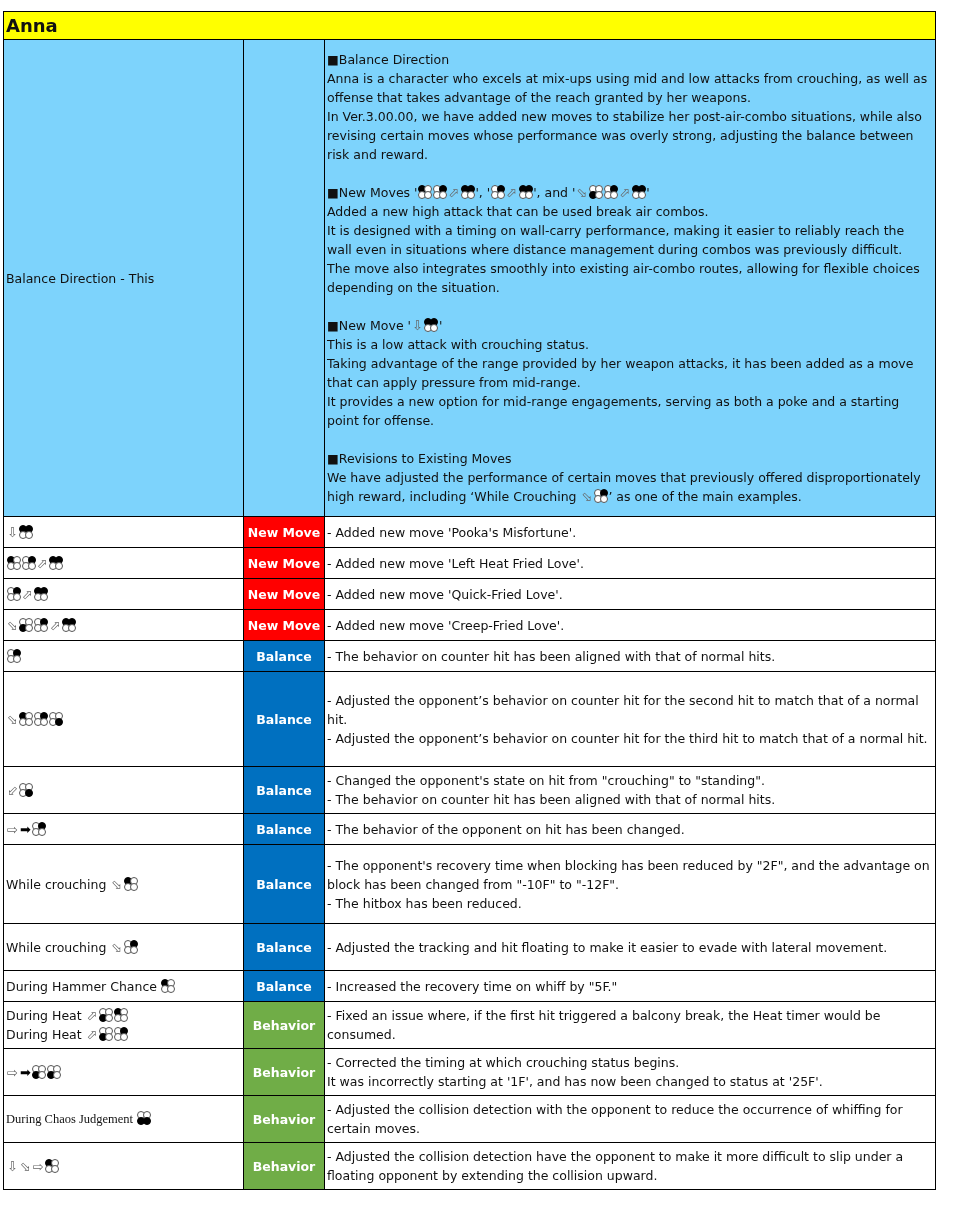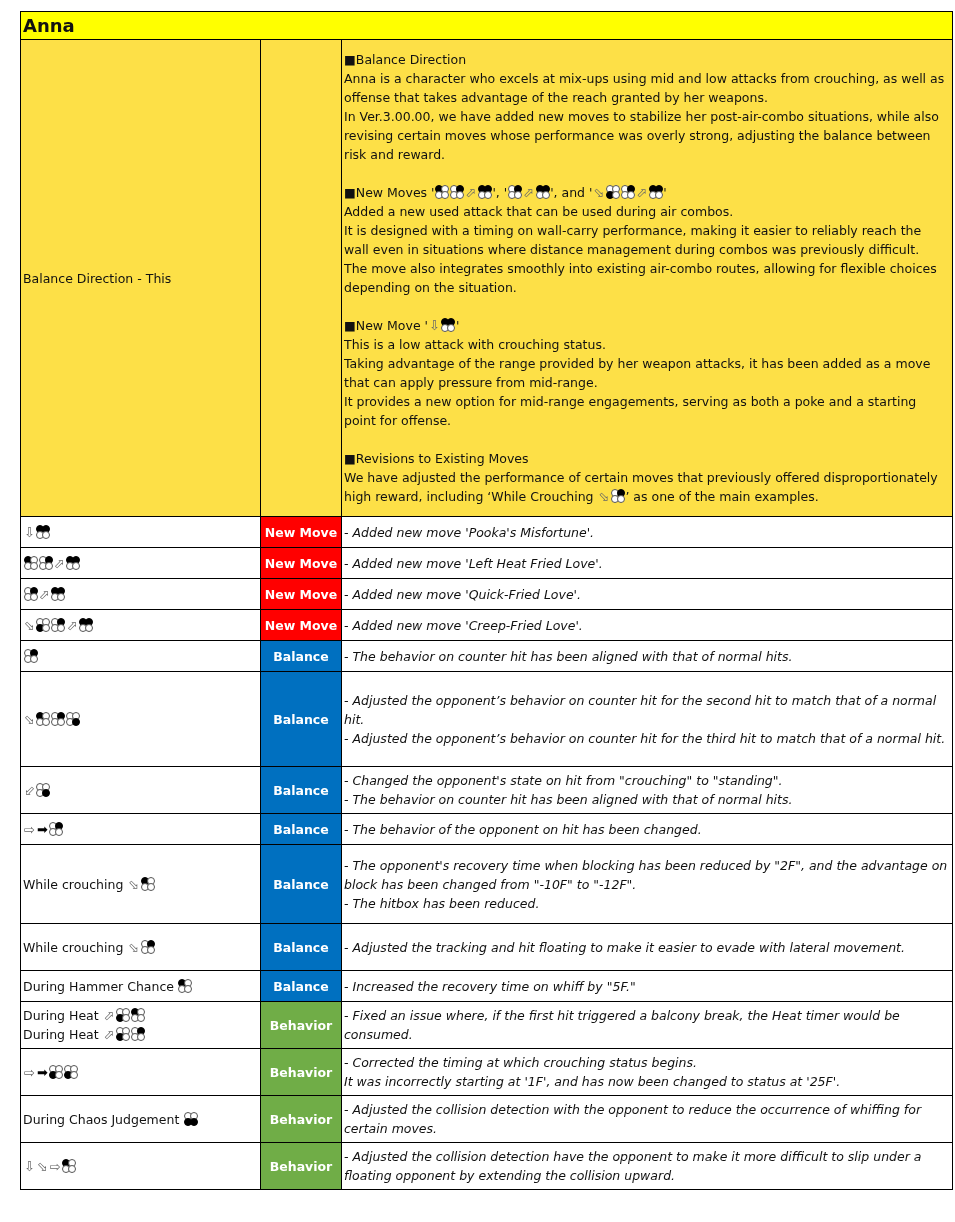--- a/index.html
+++ b/index.html
@@ -1,31 +1,31 @@
 <!DOCTYPE html>
 <html><head>
 <meta charset="utf-8">
 <style>
   html, body { margin:0; padding:0; background:#ffffff; }
   body { width:955px; height:1222px; position:relative; font-family:"DejaVu Sans", sans-serif; }
   table.sheet {
-    position:absolute; left:20px; top:11px; width:932px;
+    position:absolute; left:3px; top:11px; width:932px;
     border-collapse:collapse; table-layout:fixed;
     font-size:12.5px; color:#111; line-height:19px;
   }
   table.sheet td { border:1.5px solid #000; padding:0 2px; vertical-align:middle; }
   col.c1 { width:240px; } col.c2 { width:81px; } col.c3 { width:611px; }
   .title-cell { background:#ffff00; height:27px; font-weight:bold; font-size:18px; padding-left:4px; }
-  .intro td { background:#fde047; }
+  .intro td { background:#7dd3fc; }
   .intro .desc { padding:10px 2px 10px 2px; vertical-align:top; }
   .intro .desc p { margin:0; }
   .intro .desc .gap { height:19px; }
   .tag { color:#fff; font-weight:bold; text-align:center; font-size:12.5px; }
   .cmd-line { white-space:nowrap; }
-  .desc-cell { padding-top:4px; padding-bottom:4px;font-style:italic; }
+  .desc-cell { padding-top:4px; padding-bottom:4px; }
   .desc-cell p { margin:0; }
   
   .btn { display:inline-block; width:14px; height:14px; position:relative; vertical-align:-2px; margin:0 0.5px; }
   .btn i { position:absolute; width:6px; height:6px; border:1px solid #555; border-radius:50%; background:#fff; box-sizing:content-box; }
   .btn i.on { background:#000; border-color:#000; }
   .btn i:nth-child(1){ left:0; top:0; } .btn i:nth-child(2){ left:6px; top:0; }
   .btn i:nth-child(3){ left:0; top:6px; } .btn i:nth-child(4){ left:6px; top:6px; }
   .arr { display:inline-block; font-size:13px; line-height:13px; color:#666; margin:0 1px; vertical-align:0px; }
   .arr.hold { color:#000; }
   .row td { height:30px; }
@@ -45,21 +45,21 @@
     </tr>
     <tr class="intro">
       <td>Balance Direction - This</td>
       <td></td>
       <td class="desc" id="intro-desc">
           <p><span>■Balance Direction</span></p>
           <p><span>Anna is a character who excels at mix-ups using mid and low attacks from crouching, as well as offense that takes advantage of the reach granted by her weapons.</span></p>
           <p><span>In Ver.3.00.00, we have added new moves to stabilize her post-air-combo situations, while also revising certain moves whose performance was overly strong, adjusting the balance between risk and reward.</span></p>
           <p class="gap"></p>
           <p><span>■New Moves</span><span> '</span><span class="btn"><i class="on"></i><i></i><i></i><i></i></span><span class="btn"><i></i><i class="on"></i><i></i><i></i></span><span class="arr">⬀</span><span class="btn"><i class="on"></i><i class="on"></i><i></i><i></i></span><span>', '</span><span class="btn"><i></i><i class="on"></i><i></i><i></i></span><span class="arr">⬀</span><span class="btn"><i class="on"></i><i class="on"></i><i></i><i></i></span><span>', and '</span><span class="arr">⬂</span><span class="btn"><i></i><i></i><i class="on"></i><i></i></span><span class="btn"><i></i><i class="on"></i><i></i><i></i></span><span class="arr">⬀</span><span class="btn"><i class="on"></i><i class="on"></i><i></i><i></i></span><span>'</span></p>
-          <p><span>Added a new used attack that can be used during air combos.</span></p>
+          <p><span>Added a new high attack that can be used break air combos.</span></p>
           <p><span>It is designed with a timing on wall-carry performance, making it easier to reliably reach the wall even in situations where distance management during combos was previously difficult.</span></p>
           <p><span>The move also integrates smoothly into existing air-combo routes, allowing for flexible choices depending on the situation.</span></p>
           <p class="gap"></p>
           <p><span>■New Move</span><span> '</span><span class="arr">⇩</span><span class="btn"><i class="on"></i><i class="on"></i><i></i><i></i></span><span>'</span></p>
           <p><span>This is a low attack with crouching status.</span></p>
           <p><span>Taking advantage of the range provided by her weapon attacks, it has been added as a move that can apply pressure from mid-range.</span></p>
           <p><span>It provides a new option for mid-range engagements, serving as both a poke and a starting point for offense.</span></p>
           <p class="gap"></p>
           <p><span>■Revisions to Existing Moves</span></p>
           <p><span>We have adjusted the performance of certain moves that previously offered disproportionately high reward, including ‘While Crouching </span><span class="arr">⬂</span><span class="btn"><i></i><i class="on"></i><i></i><i></i></span><span>’ as one of the main examples.</span></p>
@@ -181,21 +181,21 @@
         <td style="height: 46px;">
           <div class="cmd-line"><span class="arr">⇨</span><span class="arr hold">➡</span><span class="btn"><i></i><i></i><i class="on"></i><i></i></span><span class="btn"><i></i><i></i><i class="on"></i><i></i></span></div>
         </td>
         <td class="tag" style="background: rgb(112, 173, 71);">Behavior</td>
         <td class="desc-cell">
           <p>- Corrected the timing at which crouching status begins.</p>
           <p>It was incorrectly starting at '1F', and has now been changed to status at '25F'.</p>
         </td>
       </tr>
       <tr class="row">
-        <td style="height: 46px;">
+        <td style="height: 46px; font-family: Liberation Serif, serif;">
           <div class="cmd-line"><span>During Chaos Judgement </span><span class="btn"><i></i><i></i><i class="on"></i><i class="on"></i></span></div>
         </td>
         <td class="tag" style="background: rgb(112, 173, 71);">Behavior</td>
         <td class="desc-cell">
           <p>- Adjusted the collision detection with the opponent to reduce the occurrence of whiffing for certain moves.</p>
         </td>
       </tr>
       <tr class="row">
         <td style="height: 46px;">
           <div class="cmd-line"><span class="arr">⇩</span><span class="arr">⬂</span><span class="arr">⇨</span><span class="btn"><i class="on"></i><i></i><i></i><i></i></span></div>

